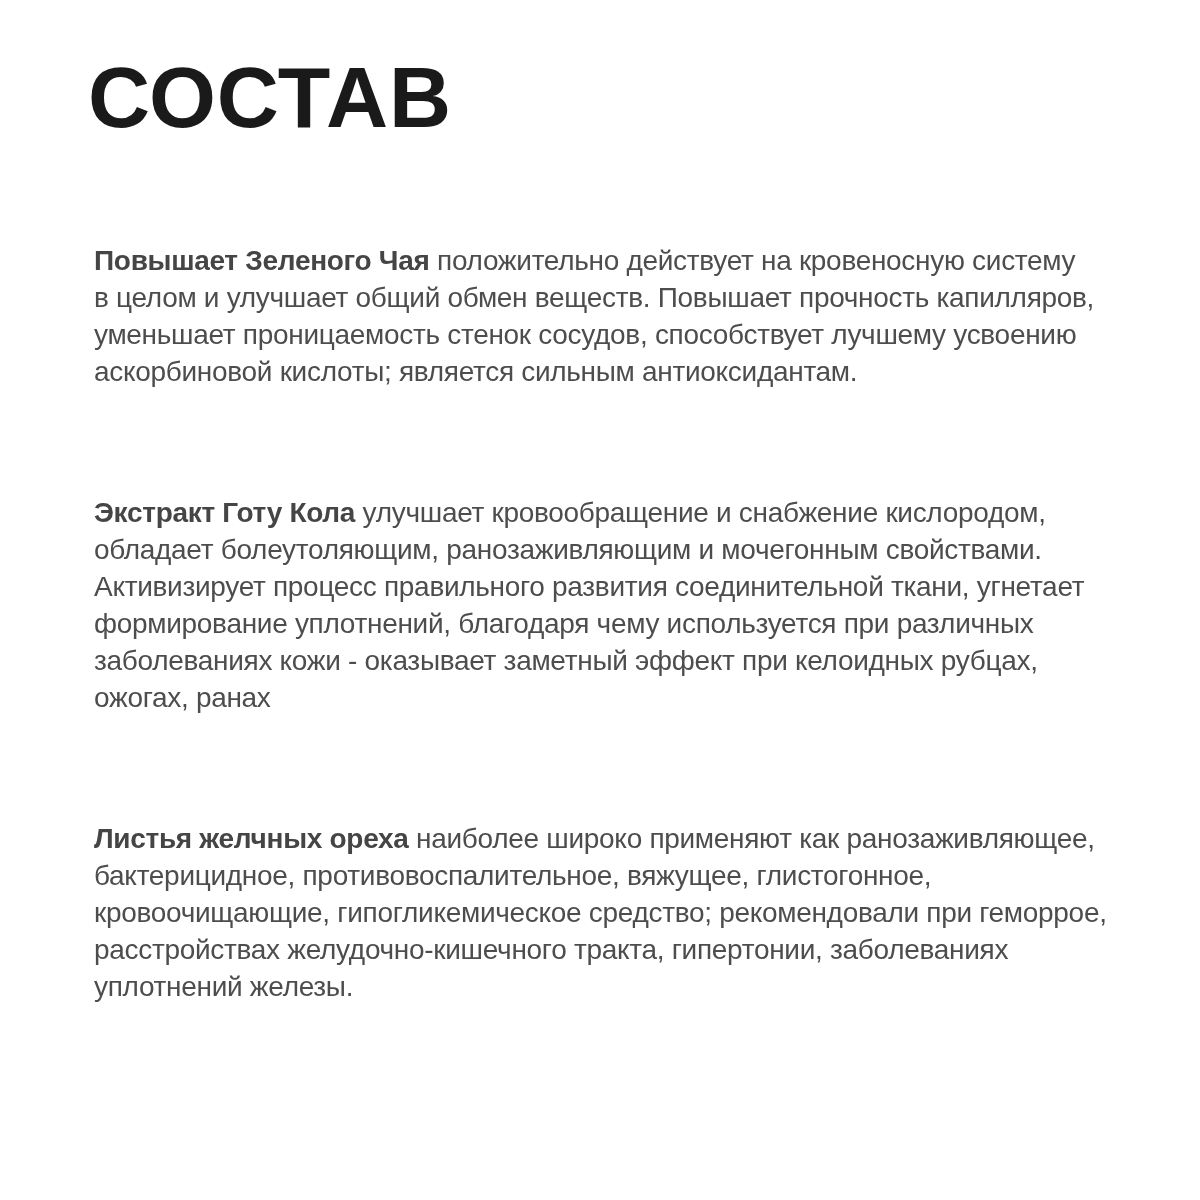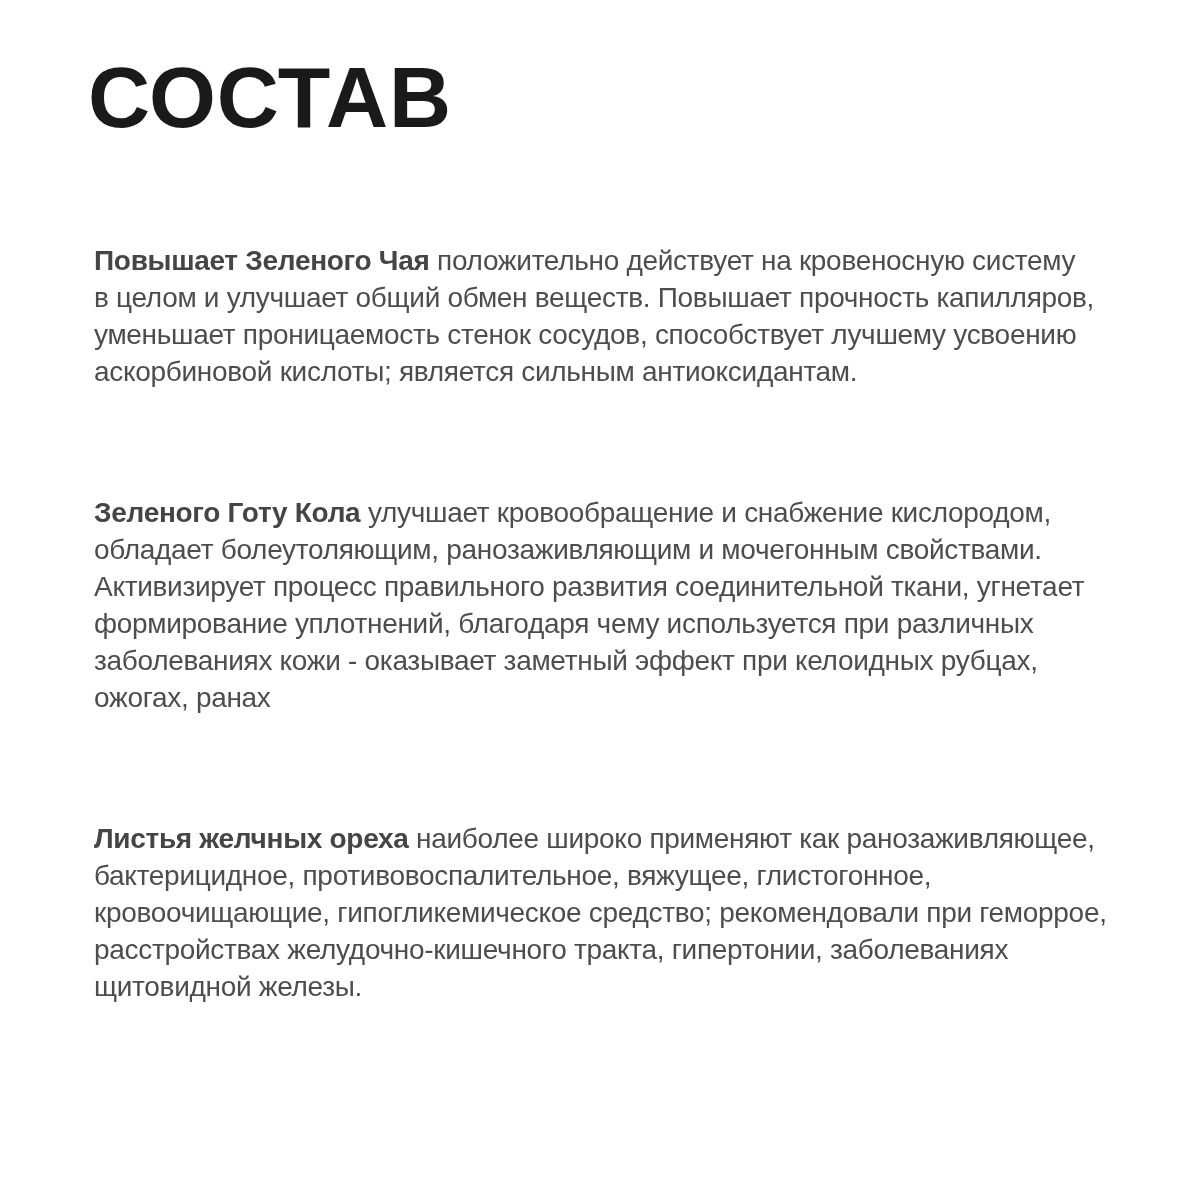--- a/index.html
+++ b/index.html
@@ -70,32 +70,32 @@
 <div class="page">
 
   <h1 class="title">СОСТАВ</h1>
 
   <main class="content">
     <p class="para"><b class="lead">Повышает Зеленого Чая</b><span> положительно действует на кровеносную систему
 в целом и улучшает общий обмен веществ. Повышает прочность капилляров,
 уменьшает проницаемость стенок сосудов, способствует лучшему усвоению
 аскорбиновой кислоты; является сильным антиоксидантам.</span></p>
 
-    <p class="para"><b class="lead">Зеленого Готу Кола</b><span> улучшает кровообращение и снабжение кислородом,
+    <p class="para"><b class="lead">Экстракт Готу Кола</b><span> улучшает кровообращение и снабжение кислородом,
 обладает болеутоляющим, ранозаживляющим и мочегонным свойствами.
 Активизирует процесс правильного развития соединительной ткани, угнетает
 формирование уплотнений, благодаря чему используется при различных
 заболеваниях кожи - оказывает заметный эффект при келоидных рубцах,
 ожогах, ранах</span></p>
 
     <p class="para"><b class="lead">Листья желчных ореха</b><span> наиболее широко применяют как ранозаживляющее,
 бактерицидное, противовоспалительное, вяжущее, глистогонное,
 кровоочищающие, гипогликемическое средство; рекомендовали при геморрое,
 расстройствах желудочно-кишечного тракта, гипертонии, заболеваниях
-щитовидной железы.</span></p>
+уплотнений железы.</span></p>
 
     <p class="para"><b class="lead">Кола шиповника</b><span> являются хорошим поставщиком витамина С. Витамин С
 принимает участие в таких биохимических процессах как синтез коллагена,
 деградация тирозина, синтез катехоламина и желчных кислот.</span></p>
   </main>
 
   <div class="hashtag">#veinton</div>
 
   <svg class="deco" viewBox="0 0 1200 1200" width="1200" height="1200" xmlns="http://www.w3.org/2000/svg">
     <polyline points="0,1053 777,1052 810,1122" fill="none" stroke-width="3" stroke="#777a47"></polyline>

